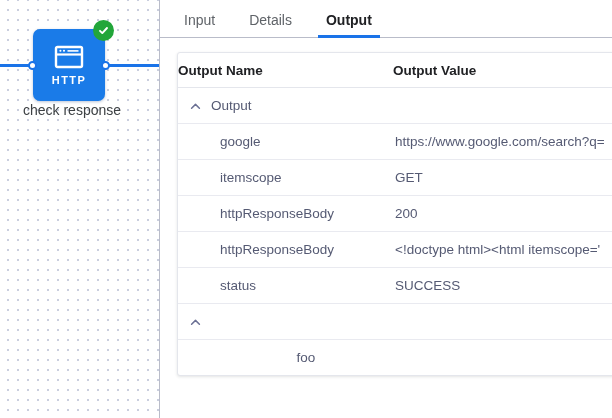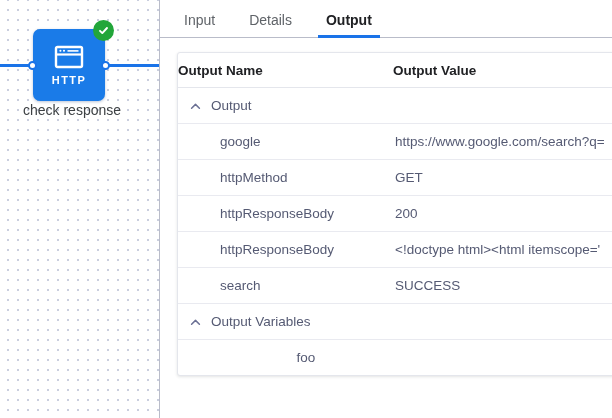--- a/index.html
+++ b/index.html
@@ -391,45 +391,44 @@
                   <span>Output</span>
                 </span>
               </td>
             </tr>
 
             <tr>
               <td class="leaf-name">google</td>
               <td class="leaf-value">https://www.google.com/search?q=</td>
             </tr>
             <tr>
-              <td class="leaf-name">httpMethod</td>
+              <td class="leaf-name">itemscope</td>
               <td class="leaf-value">GET</td>
             </tr>
             <tr>
               <td class="leaf-name">httpResponseBody</td>
               <td class="leaf-value">200</td>
             </tr>
             <tr>
               <td class="leaf-name">httpResponseBody</td>
               <td class="leaf-value">&lt;!doctype html&gt;&lt;html itemscope='</td>
             </tr>
             <tr>
-              <td class="leaf-name">search</td>
+              <td class="leaf-name">status</td>
               <td class="leaf-value">SUCCESS</td>
             </tr>
 
             <tr class="group-row">
               <td class="group-cell" colspan="2">
                 <span class="group-inner">
                   <span class="chevron">
                     <svg width="11" height="11" viewBox="0 0 11 11" aria-hidden="true">
                       <path d="M1.6 7.2 L5.5 3.4 L9.4 7.2" fill="none" stroke="#6b7094" stroke-width="1.5" stroke-linecap="round" stroke-linejoin="round"></path>
                     </svg>
                   </span>
-                  <span>Output Variables</span>
                 </span>
               </td>
             </tr>
 
             <tr>
               <td class="leaf-name">foo</td>
               <td class="leaf-value">200</td>
             </tr>
 
           </tbody>

